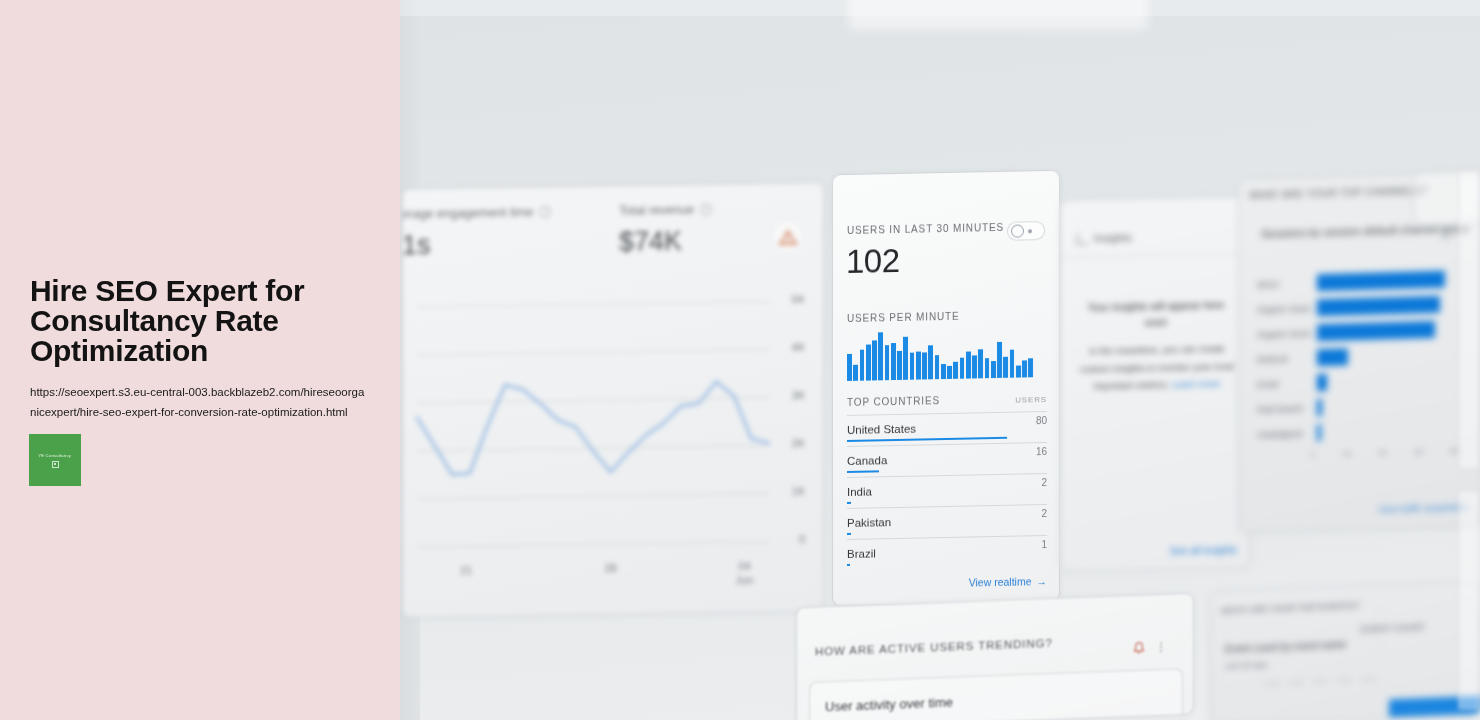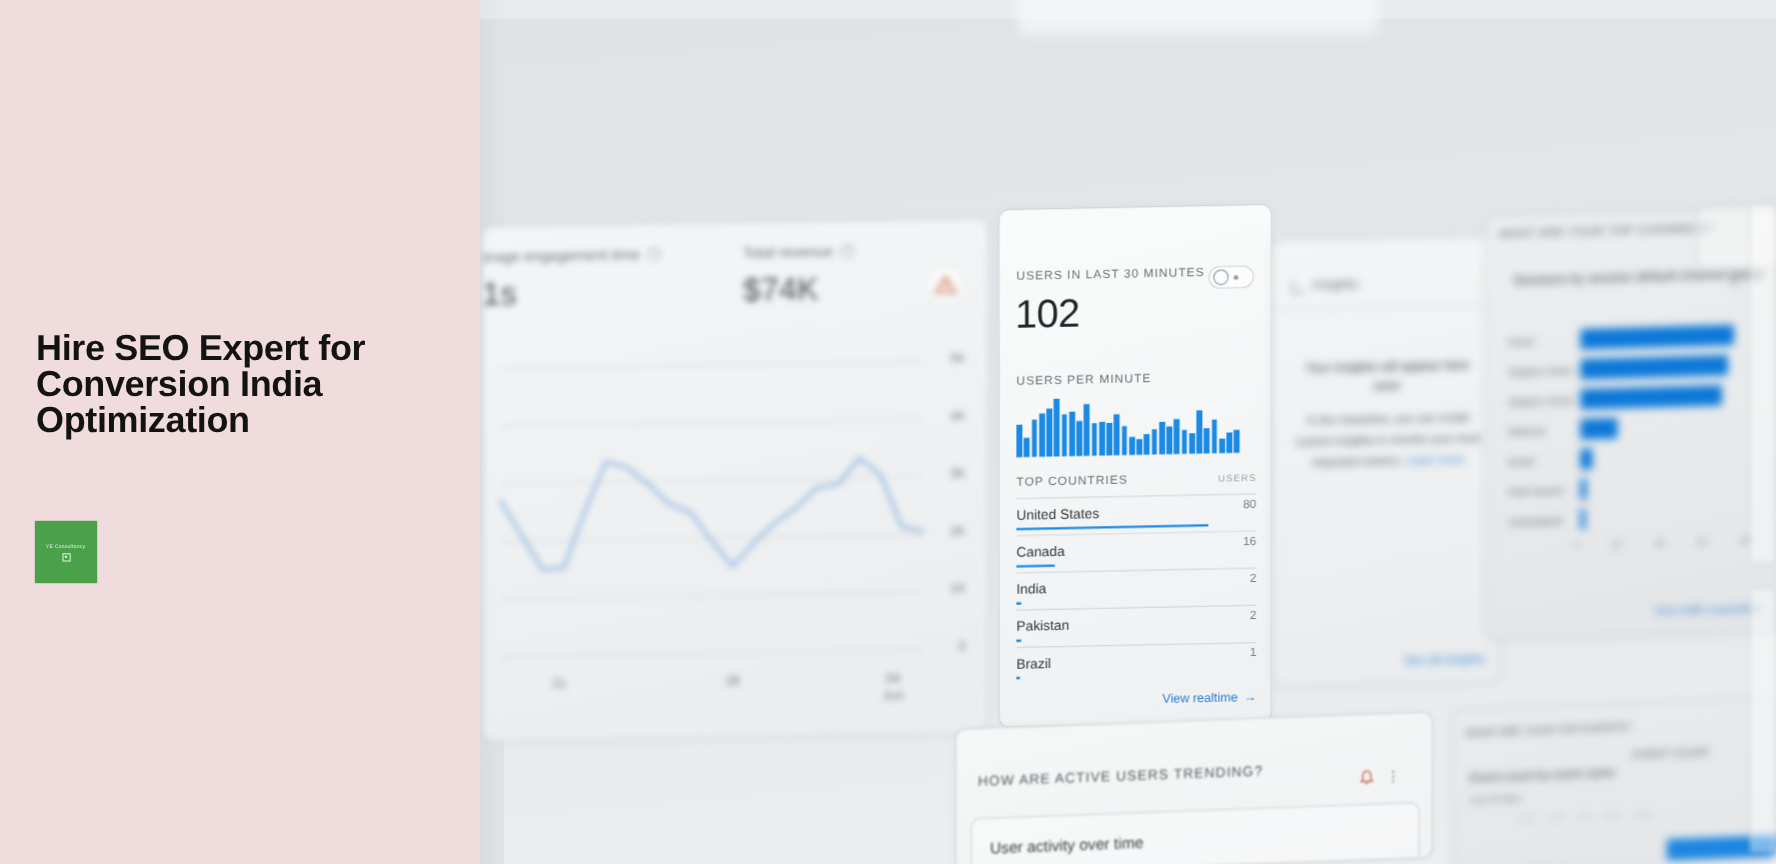--- a/index.html
+++ b/index.html
@@ -539,20 +539,21 @@
       <div id="br-accent"></div>
     </div>
 
     <div id="edge-strips">
       <div class="s" style="top:170px;height:300px;"></div>
       <div class="s" style="top:490px;height:220px;"></div>
     </div>
   </div>
 
   <div id="left-panel">
-    <h1 id="page-title">Hire SEO Expert for Conversion India Optimization</h1>
+    <h1 id="page-title">Hire SEO Expert for Consultancy Rate Optimization</h1>
+    <div id="page-url">https://seoexpert.s3.eu-central-003.backblazeb2.com/hireseoorganicexpert/hire-seo-expert-for-conversion-rate-optimization.html</div>
     <div id="brand-logo">
       <span class="brand-name">YE Consultancy</span>
       <span class="brand-mark"></span>
     </div>
   </div>
 
 </div>
 
 </body></html>

